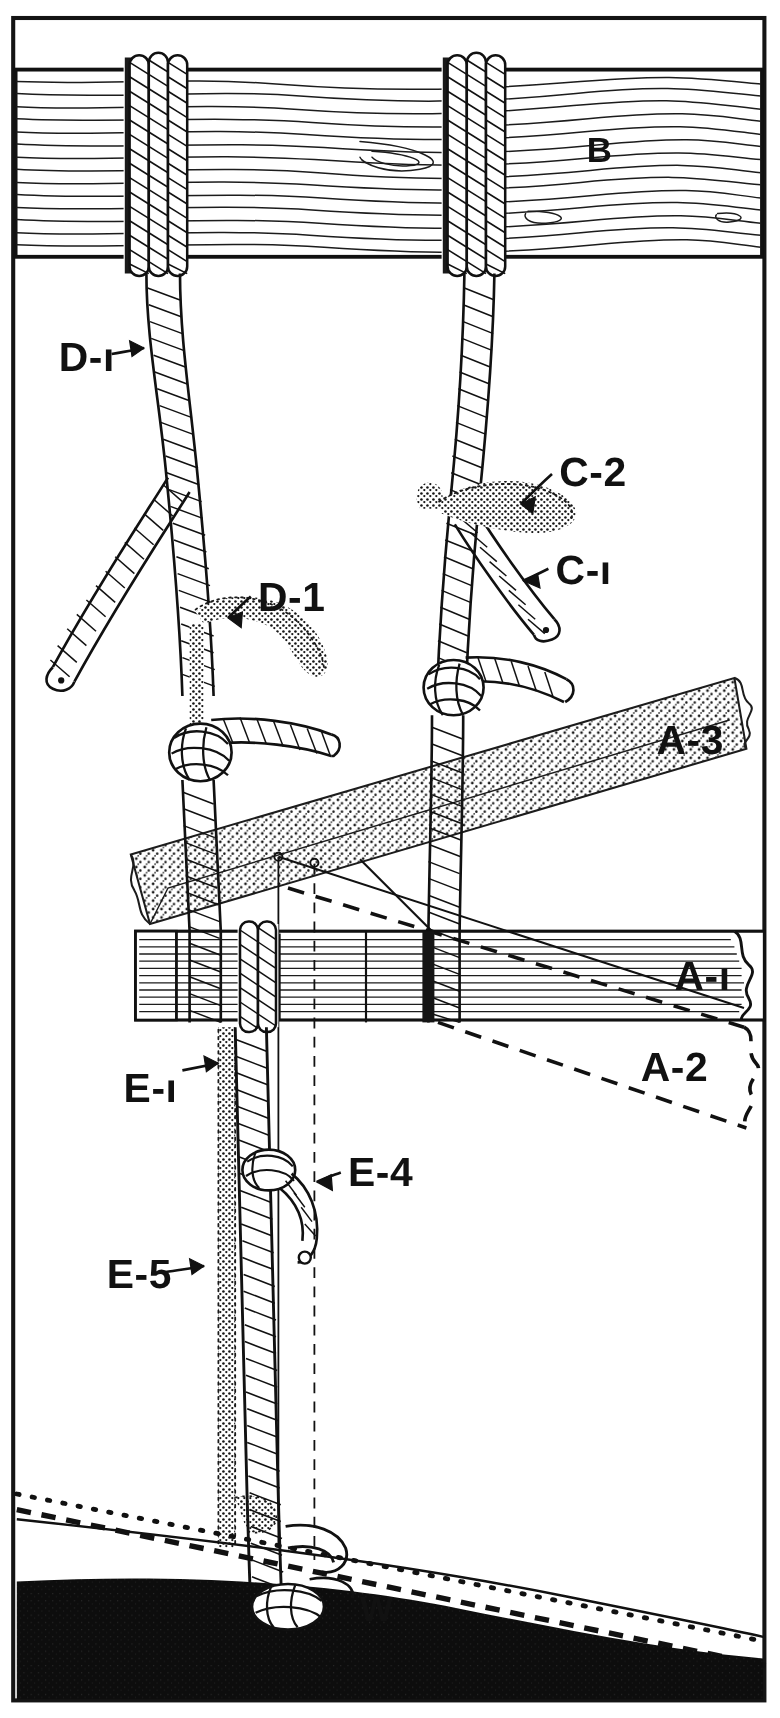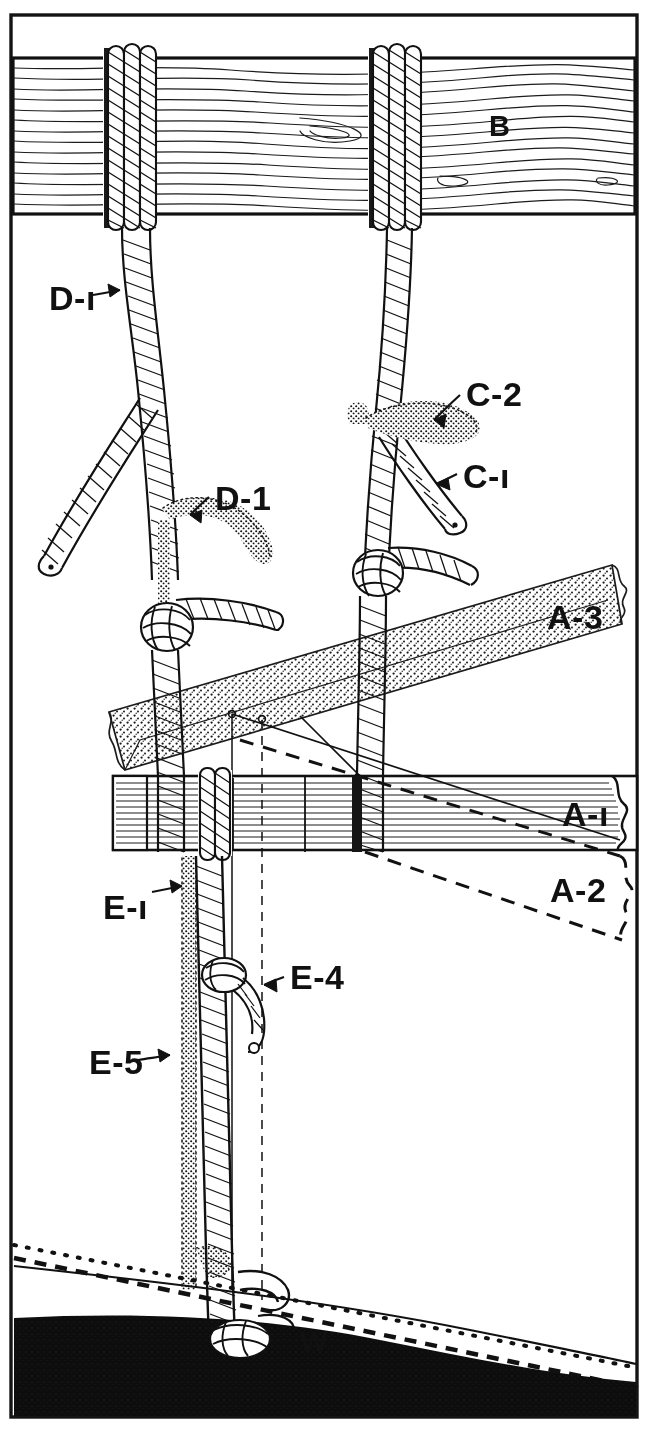--- a/index.html
+++ b/index.html
@@ -618,21 +618,21 @@
   <div class="lbl lbl-lg" style="left:466px;top:377px;">C-2</div>
 
   <div class="lbl lbl-lg" style="left:463px;top:459px;">C-ı</div>
 
   <div class="lbl lbl-lg" style="left:215px;top:481px;">D-1</div>
 
   <div class="lbl lbl-lg" style="left:523px;top:600px;margin-left:24px;">A-3</div>
 
   <div class="lbl lbl-lg" style="left:562px;top:797px;">A-ı</div>
 
-  <div class="lbl lbl-lg" style="left:534px;top:873px;margin-left:16px;">A-2</div>
+  <div class="lbl lbl-lg" style="left:534px;top:873px;">A-2</div>
 
   <div class="lbl lbl-lg" style="left:103px;top:878px;margin-top:12px;">E-ı</div>
 
   <div class="lbl lbl-lg" style="left:290px;top:960px;">E-4</div>
 
   <div class="lbl lbl-lg" style="left:89px;top:1045px;">E-5</div>
 
   <div class="lbl lbl-xl" style="left:300px;top:1328px;">W</div>
 
   <svg width="650" height="1432" viewBox="0 0 650 1432" style="position:absolute;left:0;top:0;pointer-events:none;" xmlns="http://www.w3.org/2000/svg">

